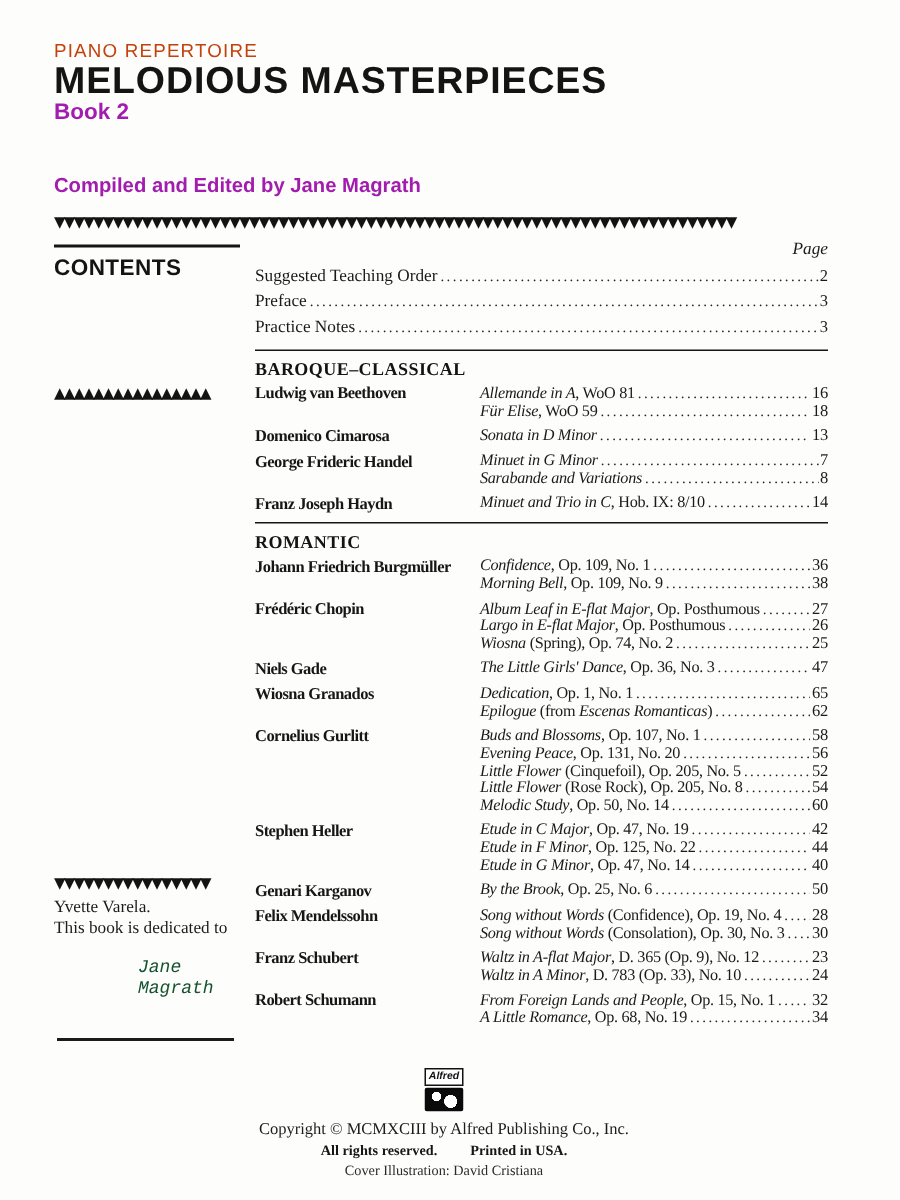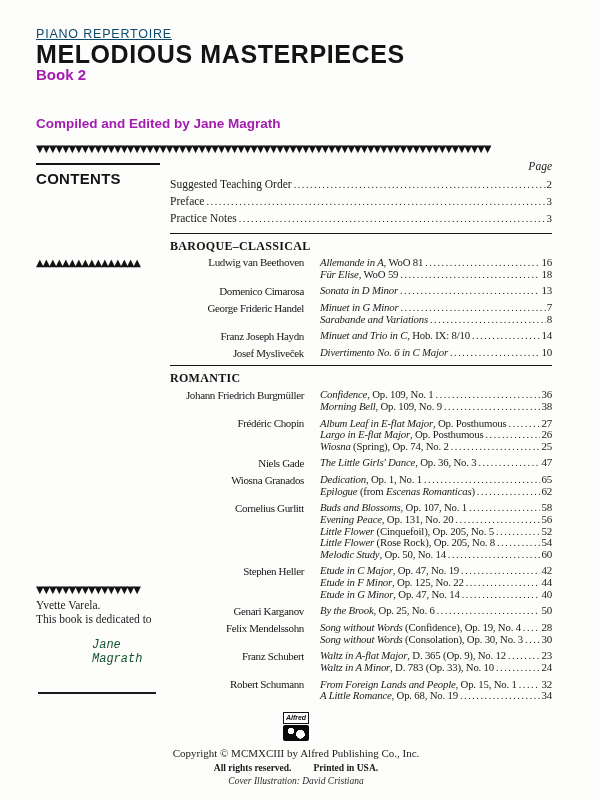--- a/index.html
+++ b/index.html
@@ -6,21 +6,21 @@
   html, body { margin: 0; padding: 0; }
   body { width: 600px; height: 800px; background: #ffffff; }
   .page {
     position: relative; width: 600px; height: 800px;
     background: #fdfdfb; color: #1a1a1a; overflow: hidden;
     font-family: "Liberation Serif", serif;
   }
 
   
   .header { position: absolute; left: 36px; top: 27px; width: 520px; }
-  .series  { font-family: "Liberation Sans", sans-serif; font-size: 12.5px; letter-spacing: .8px; line-height: 14px; color: #0c4a6e; text-decoration: underline; }
+  .series  { font-family: "Liberation Sans", sans-serif; font-size: 12.5px; letter-spacing: .8px; line-height: 14px; color: #c2410c; }
   .title   { font-family: "Liberation Sans", sans-serif; font-weight: bold; font-size: 25px; letter-spacing: .6px; line-height: 26px; color: #141414; }
   .book    { font-family: "Liberation Sans", sans-serif; font-weight: bold; font-size: 15px; line-height: 16px; color: #a21caf; }
   .byline  { font-family: "Liberation Sans", sans-serif; font-weight: bold; font-size: 13.5px; margin-top: 33px; color: #a21caf; }
 
   
   .tri-band {
     font-family: "DejaVu Sans", sans-serif; color: #131313;
     font-size: 10px; line-height: 11px; letter-spacing: -1.2px;
     white-space: nowrap; overflow: hidden; height: 11px;
   }
@@ -54,22 +54,22 @@
   }
   .pagenum { flex: none; white-space: nowrap; }
 
   .section-heading {
     margin-top: 6px; border-top: 1.8px solid #151515; padding-top: 6px;
     font-weight: bold; font-size: 12px; letter-spacing: .3px; line-height: 12px; color: #141414;
   }
   .toc-section .composer-group { display: flex; align-items: flex-start; margin-top: 5px; }
   .toc-section .composer-group:first-of-type { margin-top: 5px; }
   .composer {
-    flex: none; width: 134px; padding-right: 8px; text-align: right;
-    font-weight: normal; font-size: 11px; letter-spacing: -0.35px;
+    flex: none; width: 134px; padding-right: 8px; text-align: left;
+    font-weight: bold; font-size: 11px; letter-spacing: -0.35px;
     white-space: nowrap; line-height: 11.6px; padding-top: .4px; color: #161616;
   }
   .works { flex: 1 1 auto; min-width: 0; padding-left: 8px; letter-spacing: -0.2px; font-family: Liberation Serif, serif; }
   .work-row { line-height: 11.6px; font-size: 10.8px; }
   .work-title { white-space: nowrap; flex: none; }
   .work-title .it { font-style: italic; }
   .work-row .pagenum, .front-row .pagenum { font-size: 11px; }
 
   
   .footer { position: absolute; left: 0; top: 706px; width: 592px; text-align: center; }
@@ -82,21 +82,21 @@
   .alfred-mark {
     margin-top: 1px; height: 16px; border-radius: 2px;
     background:
       radial-gradient(circle 3.2px at 31% 38%, #fff 97%, rgba(255,255,255,0) 100%),
       radial-gradient(circle 4.4px at 67% 58%, #fff 97%, rgba(255,255,255,0) 100%),
       #0a0a0a;
   }
   .copyright { margin-top: 6px; font-size: 11px; line-height: 13px; color: #1c1c1c; }
   .rights-line { margin-top: 2px; font-weight: bold; font-size: 9.5px; line-height: 12px; color: #161616; }
   .rights-line .printed { margin-left: 22px; }
-  .cover-credit { margin-top: 1px; font-style: italic; font-size: 9.5px; line-height: 12px; color: #2b2b2b; text-align: center; }
+  .cover-credit { margin-top: 1px; font-size: 9.5px; line-height: 12px; color: #2b2b2b; text-align: center; }
 </style>
 </head>
 <body>
 
 <div class="page">
 
   <div class="header">
     <div class="series">PIANO REPERTOIRE</div>
     <div class="title">MELODIOUS MASTERPIECES</div>
     <div class="book">Book 2</div>
@@ -174,30 +174,20 @@
               </div>
             </div>
           </div>
           <div class="composer-group">
             <div class="composer">Franz Joseph Haydn</div>
             <div class="works">
               <div class="toc-row work-row">
                 <span class="work-title"><span class="it">Minuet and Trio in C</span><span class="rm">, Hob. IX: 8/10</span></span>
                 <span class="leader"></span>
                 <span class="pagenum">14</span>
-              </div>
-            </div>
-          </div>
-          <div class="composer-group">
-            <div class="composer">Josef Mysliveček</div>
-            <div class="works">
-              <div class="toc-row work-row">
-                <span class="work-title"><span class="it">Divertimento No. 6 in C Major</span></span>
-                <span class="leader"></span>
-                <span class="pagenum">10</span>
               </div>
             </div>
           </div>
         </div>
         <div class="toc-section">
           <div class="section-heading">ROMANTIC</div>
           <div class="composer-group">
             <div class="composer">Johann Friedrich Burgmüller</div>
             <div class="works">
               <div class="toc-row work-row">

